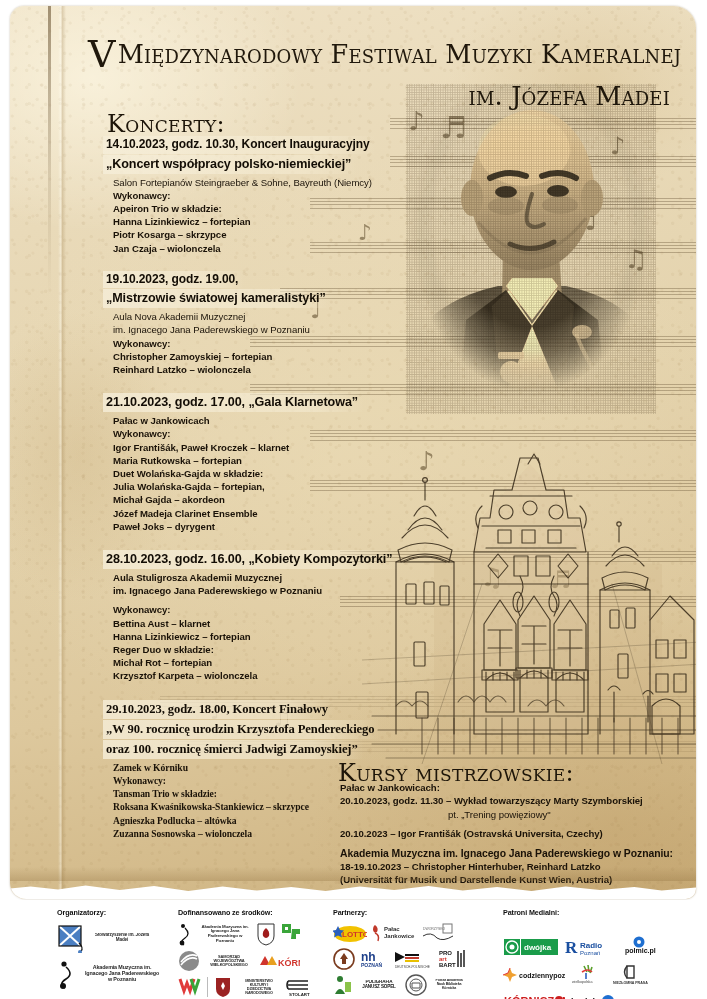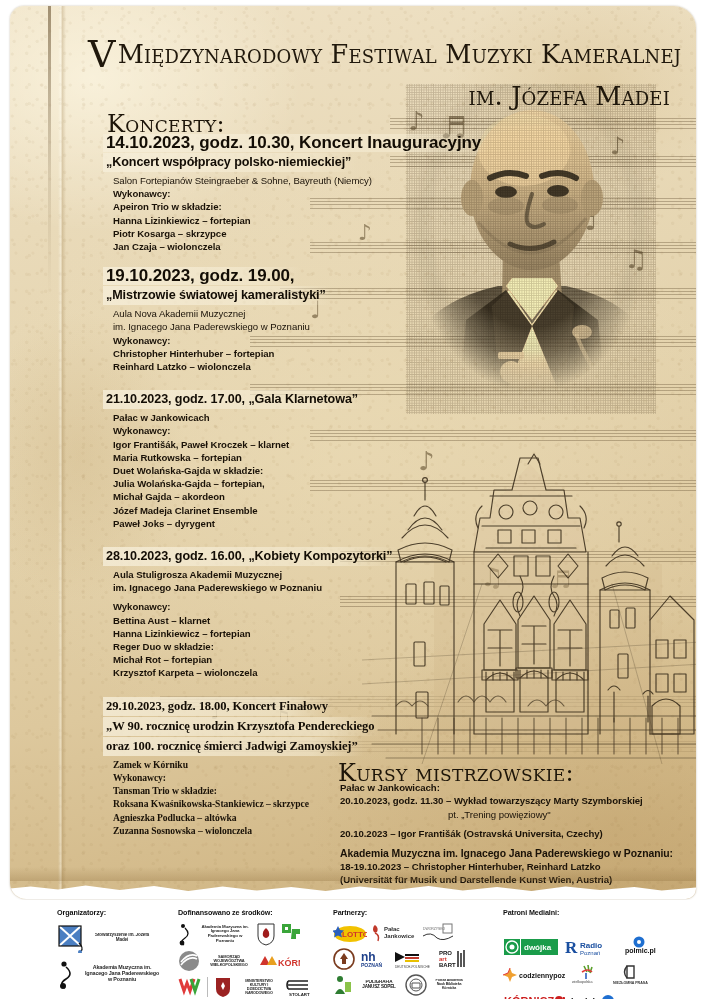--- a/index.html
+++ b/index.html
@@ -137,21 +137,21 @@
   }
   #koncerty-head { left:97px; top:104px; }
   #kursy-head    { left:328px; top:753px; }
 
   
   .concerts { position:absolute; left:93px; top:128px; width:320px; }
   .concert { margin-bottom:11px; }
 
   .c-head {
     display:inline-block;
-    font-weight:bold; font-size:17px; color:#130d05;
+    font-weight:bold; font-size:12px; color:#130d05;
     line-height:15.5px; letter-spacing:-.1px;
     background: linear-gradient(90deg, rgba(246,238,217,.80), rgba(244,234,208,.62) 80%, rgba(244,234,208,0));
     padding:1px 6px 1px 3px; white-space:nowrap;
   }
   .c-head.big { font-size:12.6px; line-height:17px; }
   .c-body {
     font-size:9.6px; line-height:13.2px; color:#1a1208;
     padding-left:10px; margin-top:2px; letter-spacing:-.05px;
   }
   .c-body .b { font-weight:bold; }
@@ -422,21 +422,21 @@
         </div>
       </div>
 
       <div class="concert" style="margin-top:14px;">
         <div><span class="c-head">19.10.2023, godz. 19.00,</span></div>
         <div><span class="c-head big">„Mistrzowie światowej kameralistyki”</span></div>
         <div class="c-body">
           <div>Aula Nova Akademii Muzycznej</div>
           <div>im. Ignacego Jana Paderewskiego w Poznaniu</div>
           <div class="b">Wykonawcy:</div>
-          <div class="b">Christopher Hinterhuber – fortepian</div>
+          <div class="b">Christopher Zamoyskiej – fortepian</div>
           <div class="b">Reinhard Latzko – wiolonczela</div>
         </div>
       </div>
 
       <div class="concert" style="margin-top:16px;">
         <div><span class="c-head big">21.10.2023, godz. 17.00, „Gala Klarnetowa”</span></div>
         <div class="c-body">
           <div class="b">Pałac w Jankowicach</div>
           <div class="b">Wykonawcy:</div>
           <div class="b">Igor Františák, Paweł Kroczek – klarnet</div>

